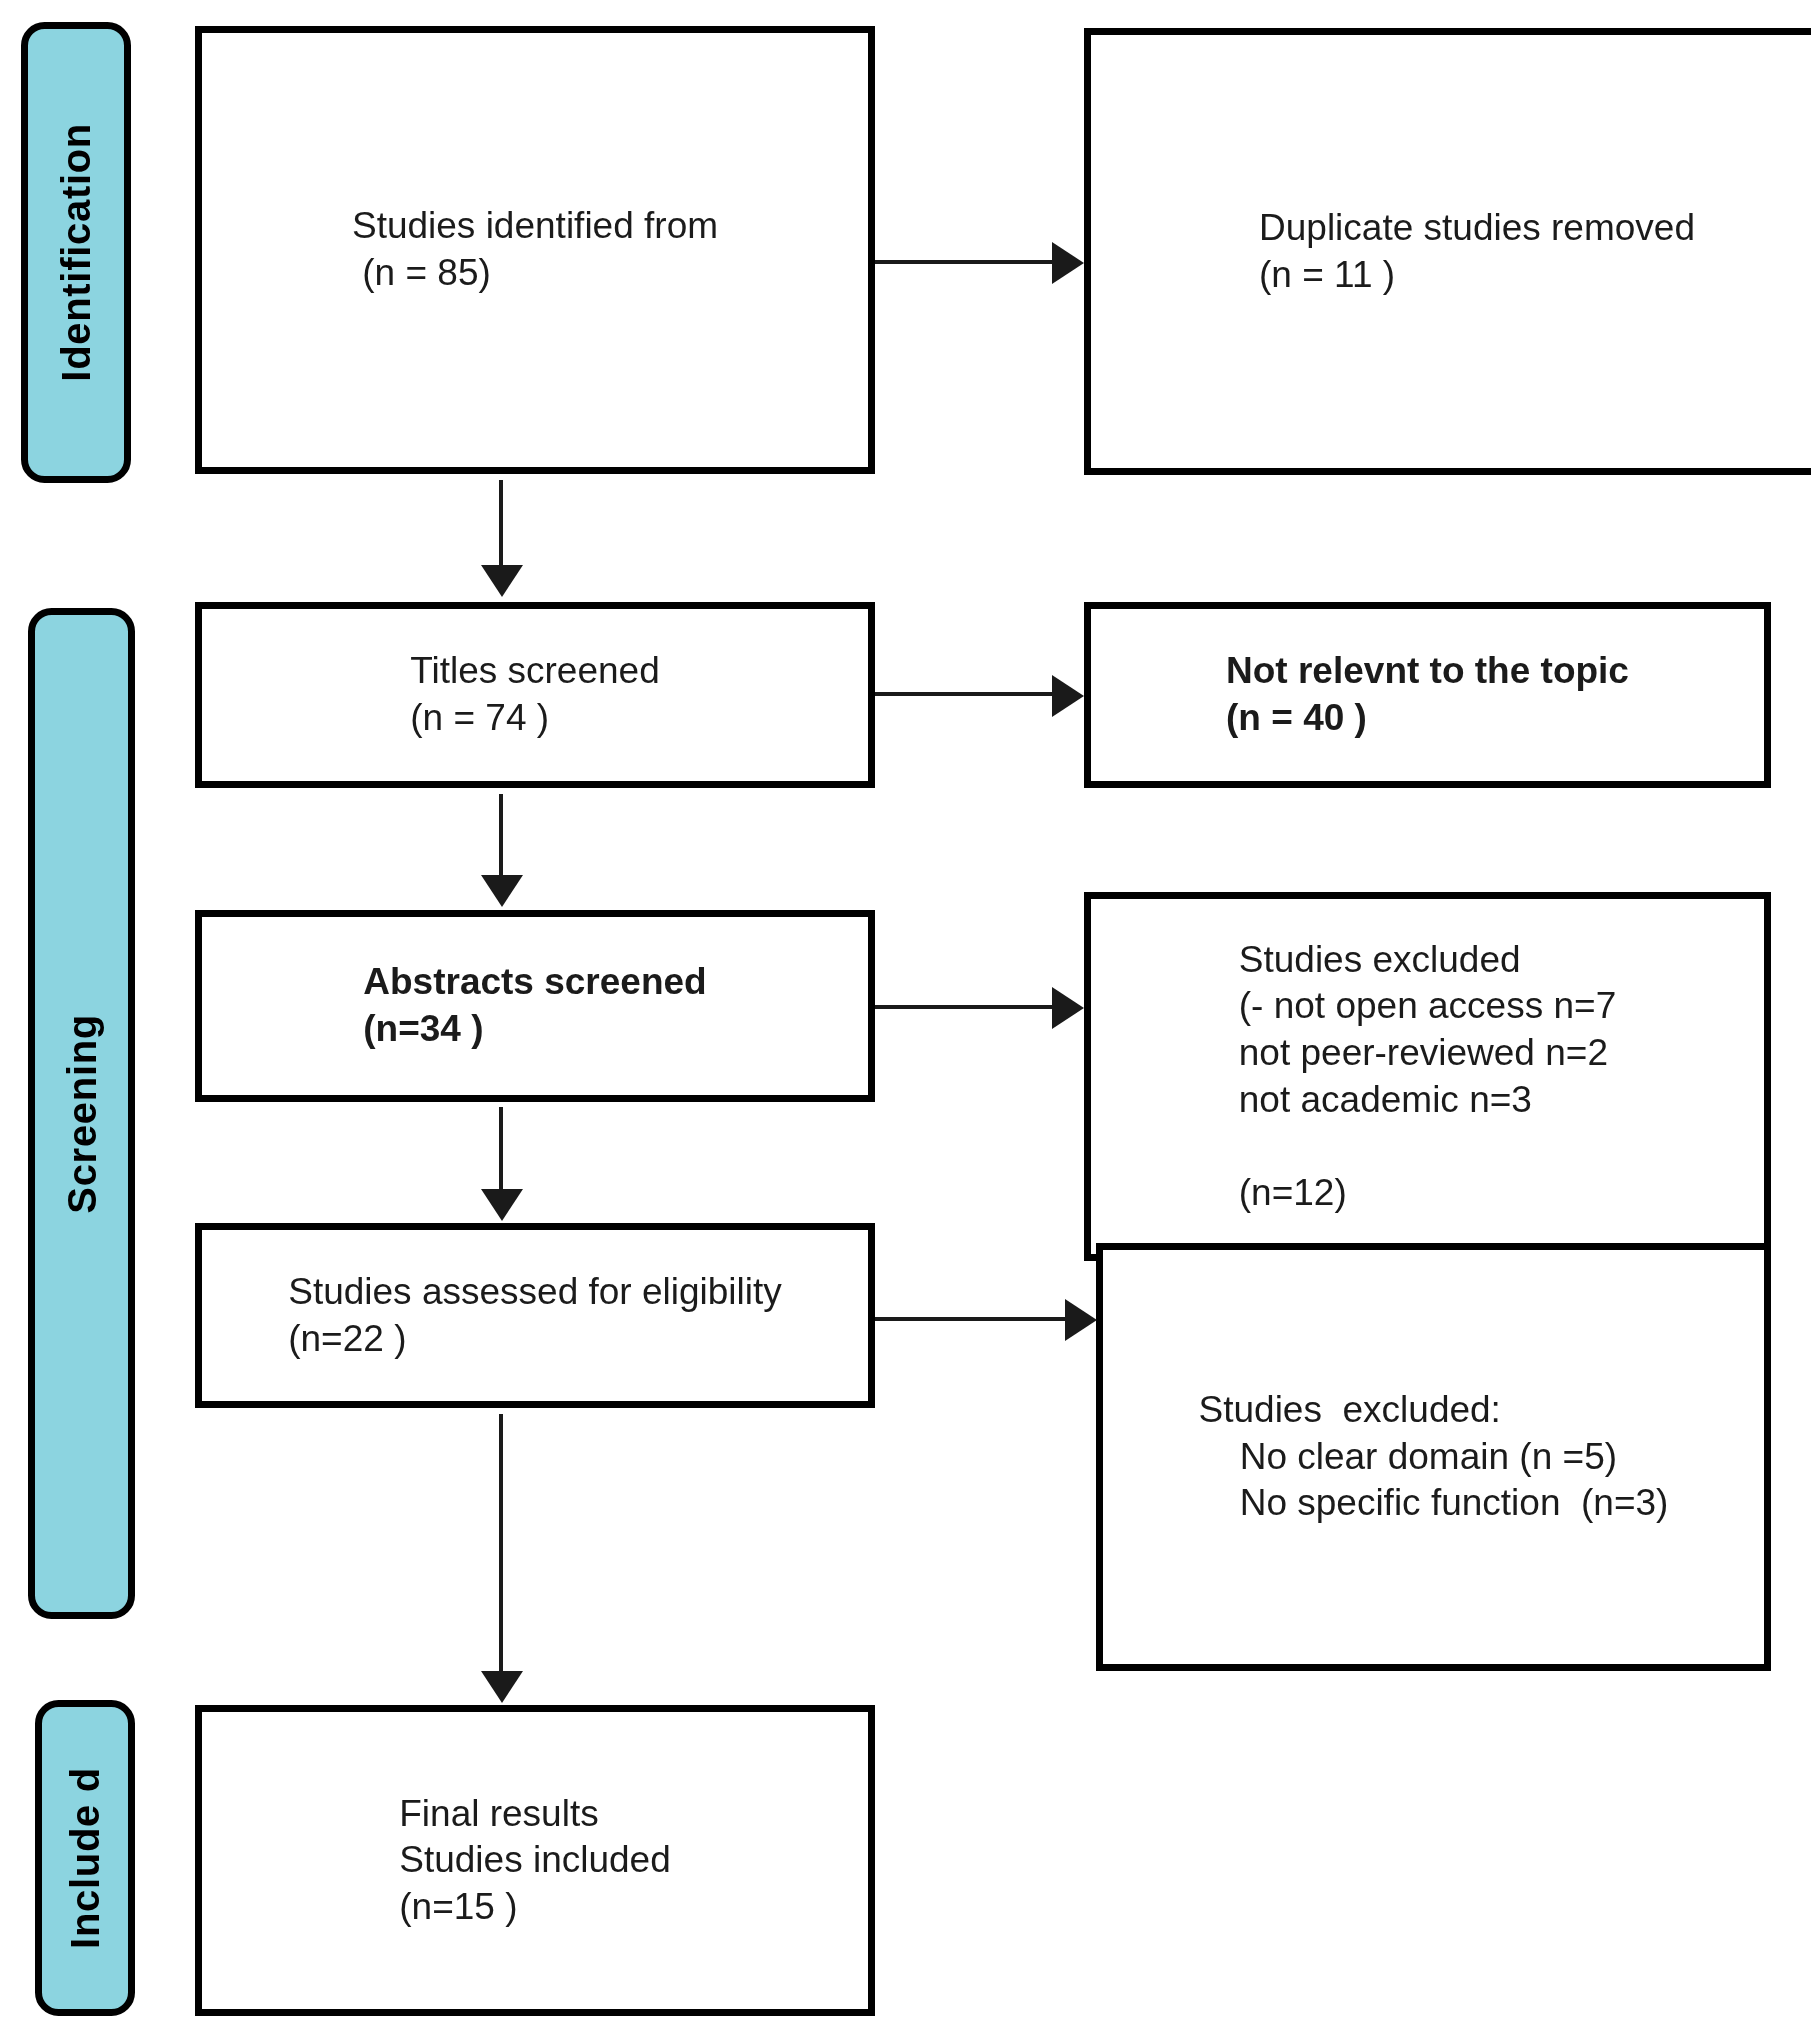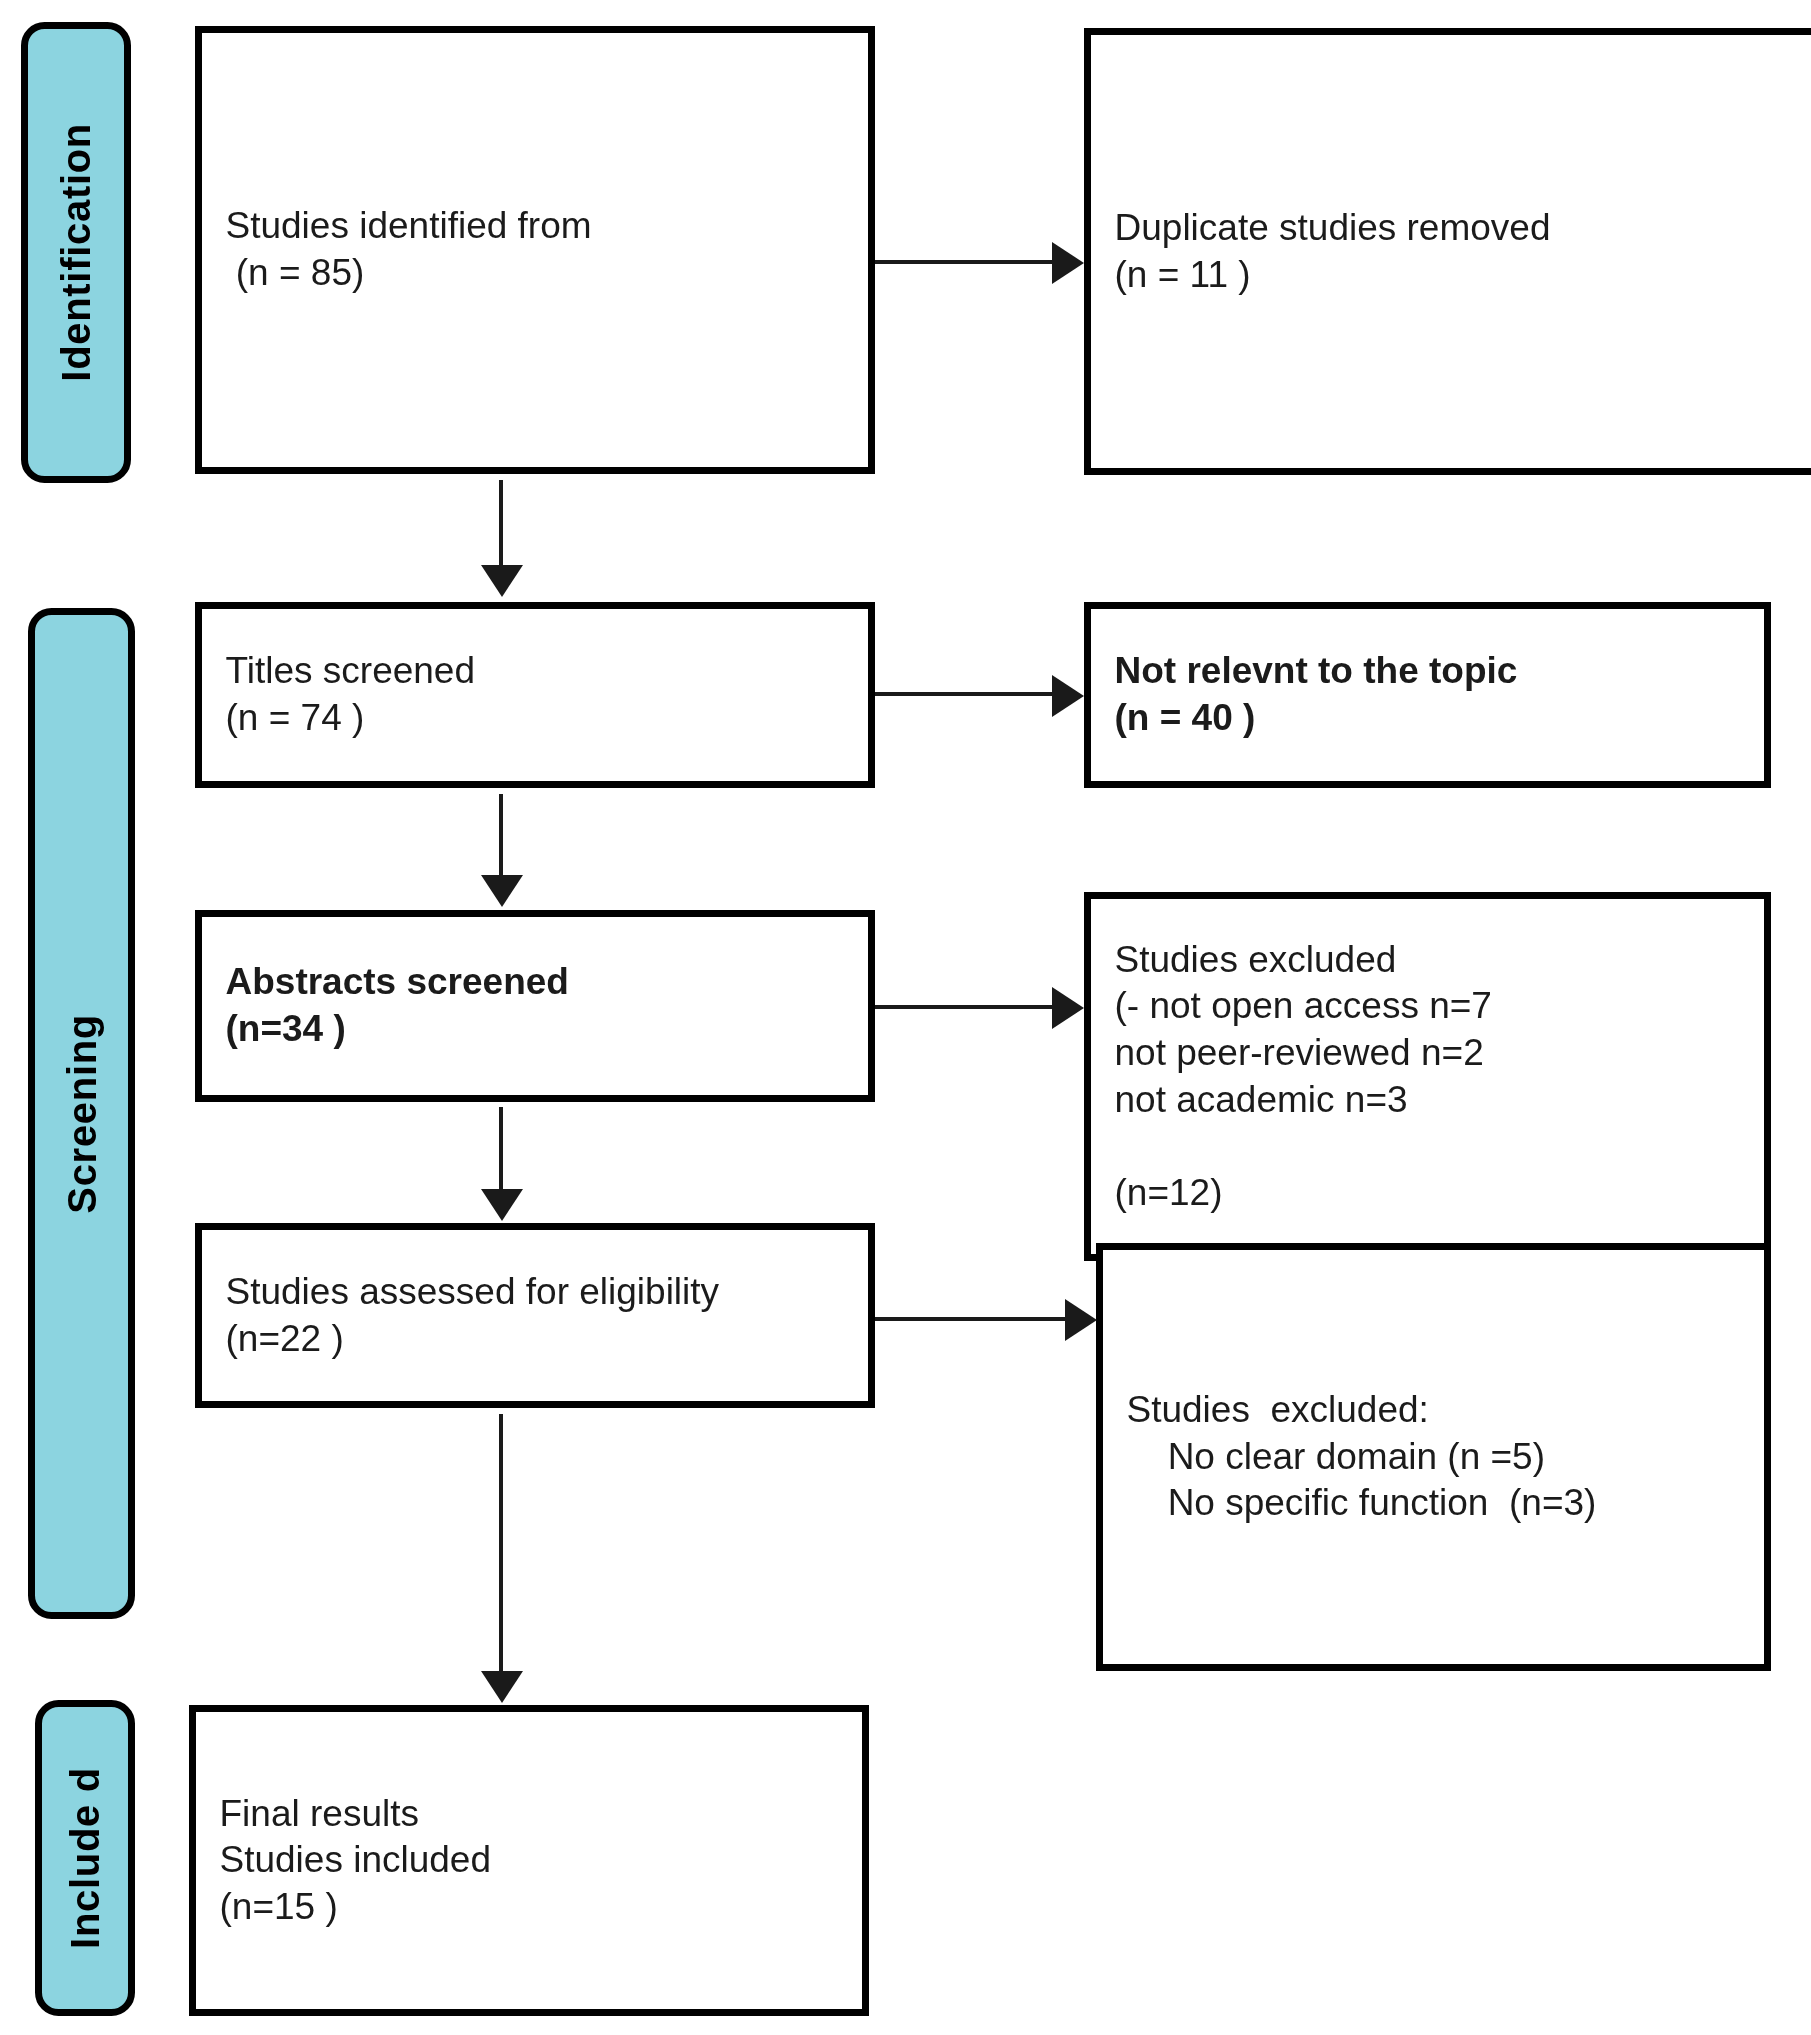--- a/index.html
+++ b/index.html
@@ -41,20 +41,21 @@
 
   
   .flow-box {
     position: absolute;
     box-sizing: border-box;
     background: #ffffff;
     border: 7.6px solid #000000;
     display: flex;
     flex-direction: column;
     justify-content: center;
+    align-items: center;
   }
   .flow-box-text {
     padding: 0 23.5px;
     color: #1b1b1b;
     font-size: 37px;
     line-height: 1.26;
     white-space: pre-wrap;
   }
 
   
@@ -164,20 +165,20 @@
     No clear domain (n =5)
     No specific function  (n=3)</div>
   </div>
 
   <div class="arrow-h" style="left:875px; top:1317px; width:191px;"></div>
   <div class="arrow-h-head" style="left:1065px; top:1299px;"></div>
 
   <div class="arrow-v" style="left:499px; top:1414px; height:262px;"></div>
   <div class="arrow-v-head" style="left:481px; top:1671px;"></div>
 
-  <div class="flow-box" style="left:189px; top:1705px; width:680px; height:311px;">
+  <div class="flow-box" style="left:195px; top:1705px; width:680px; height:311px;">
     <div class="flow-box-text">Final results
 Studies included
 (n=15 )</div>
   </div>
 
 </div>
 
 
 </body></html>

